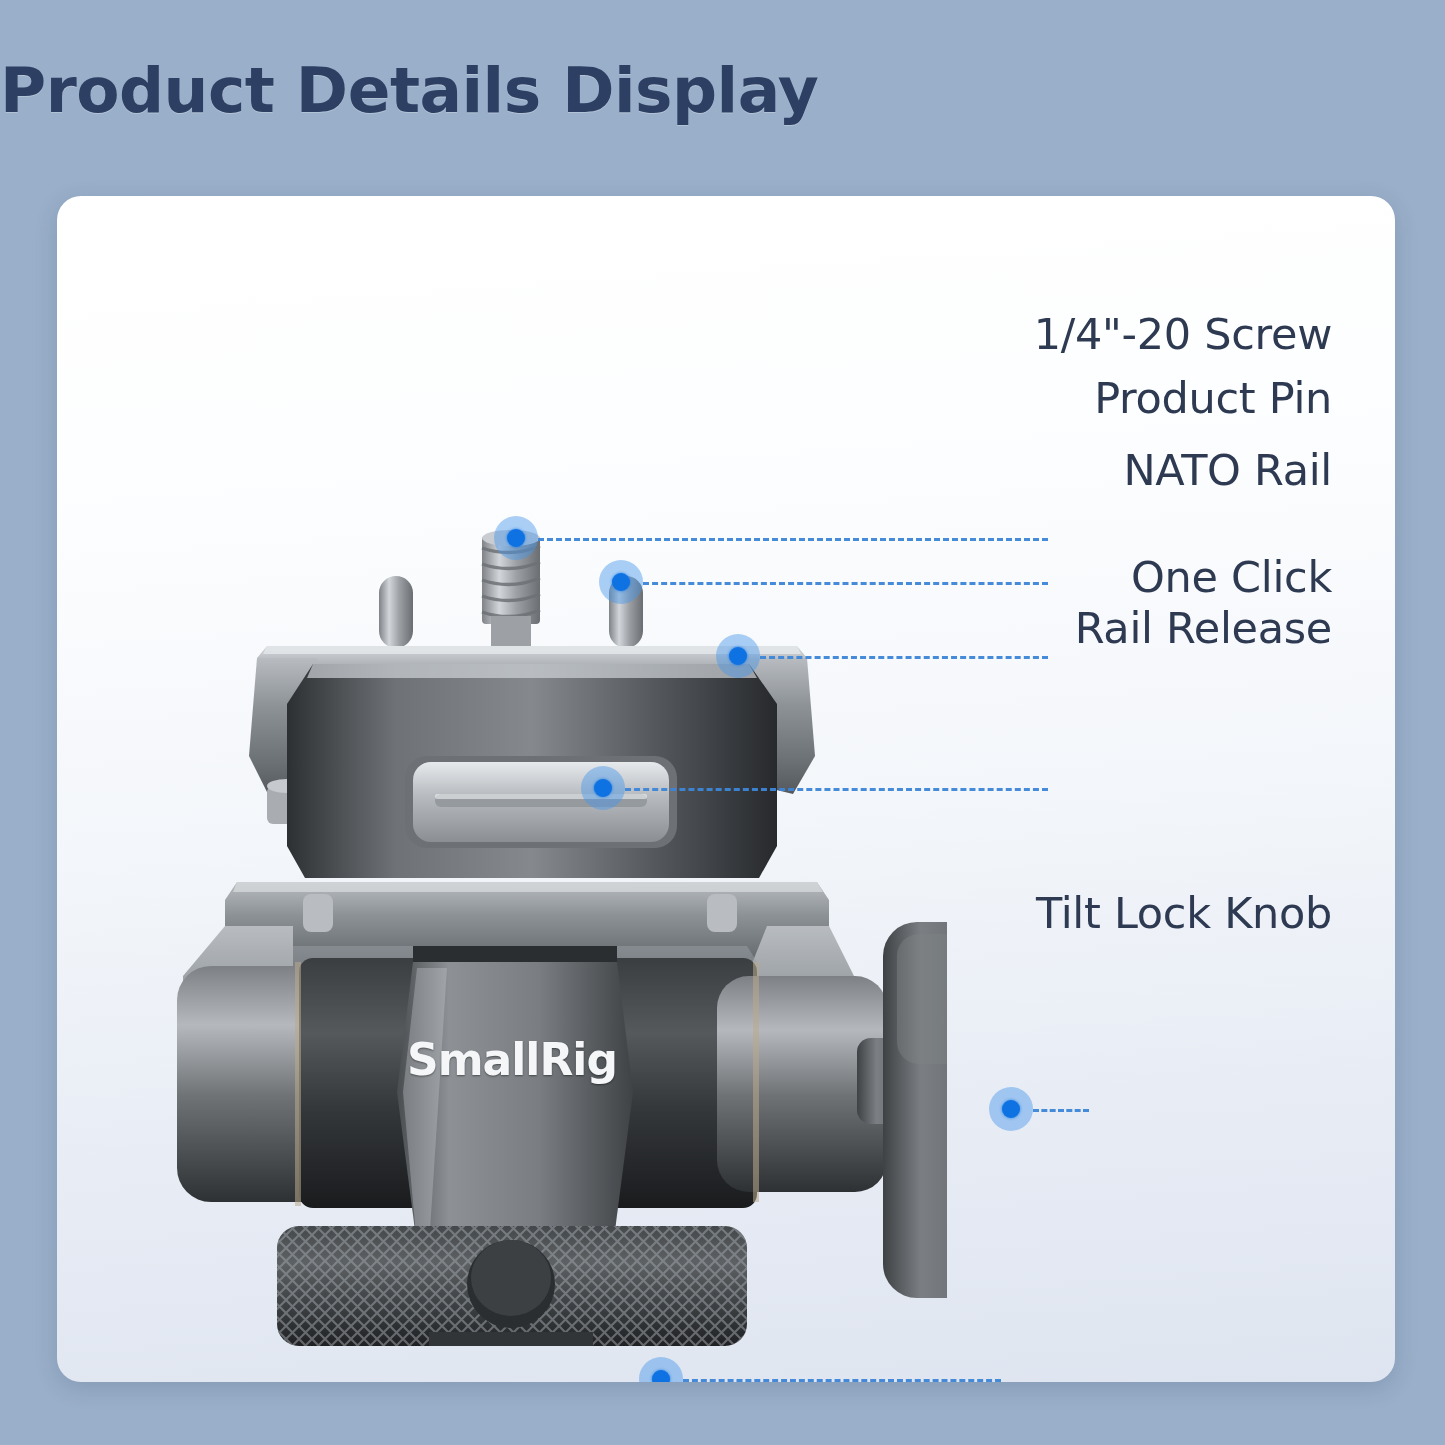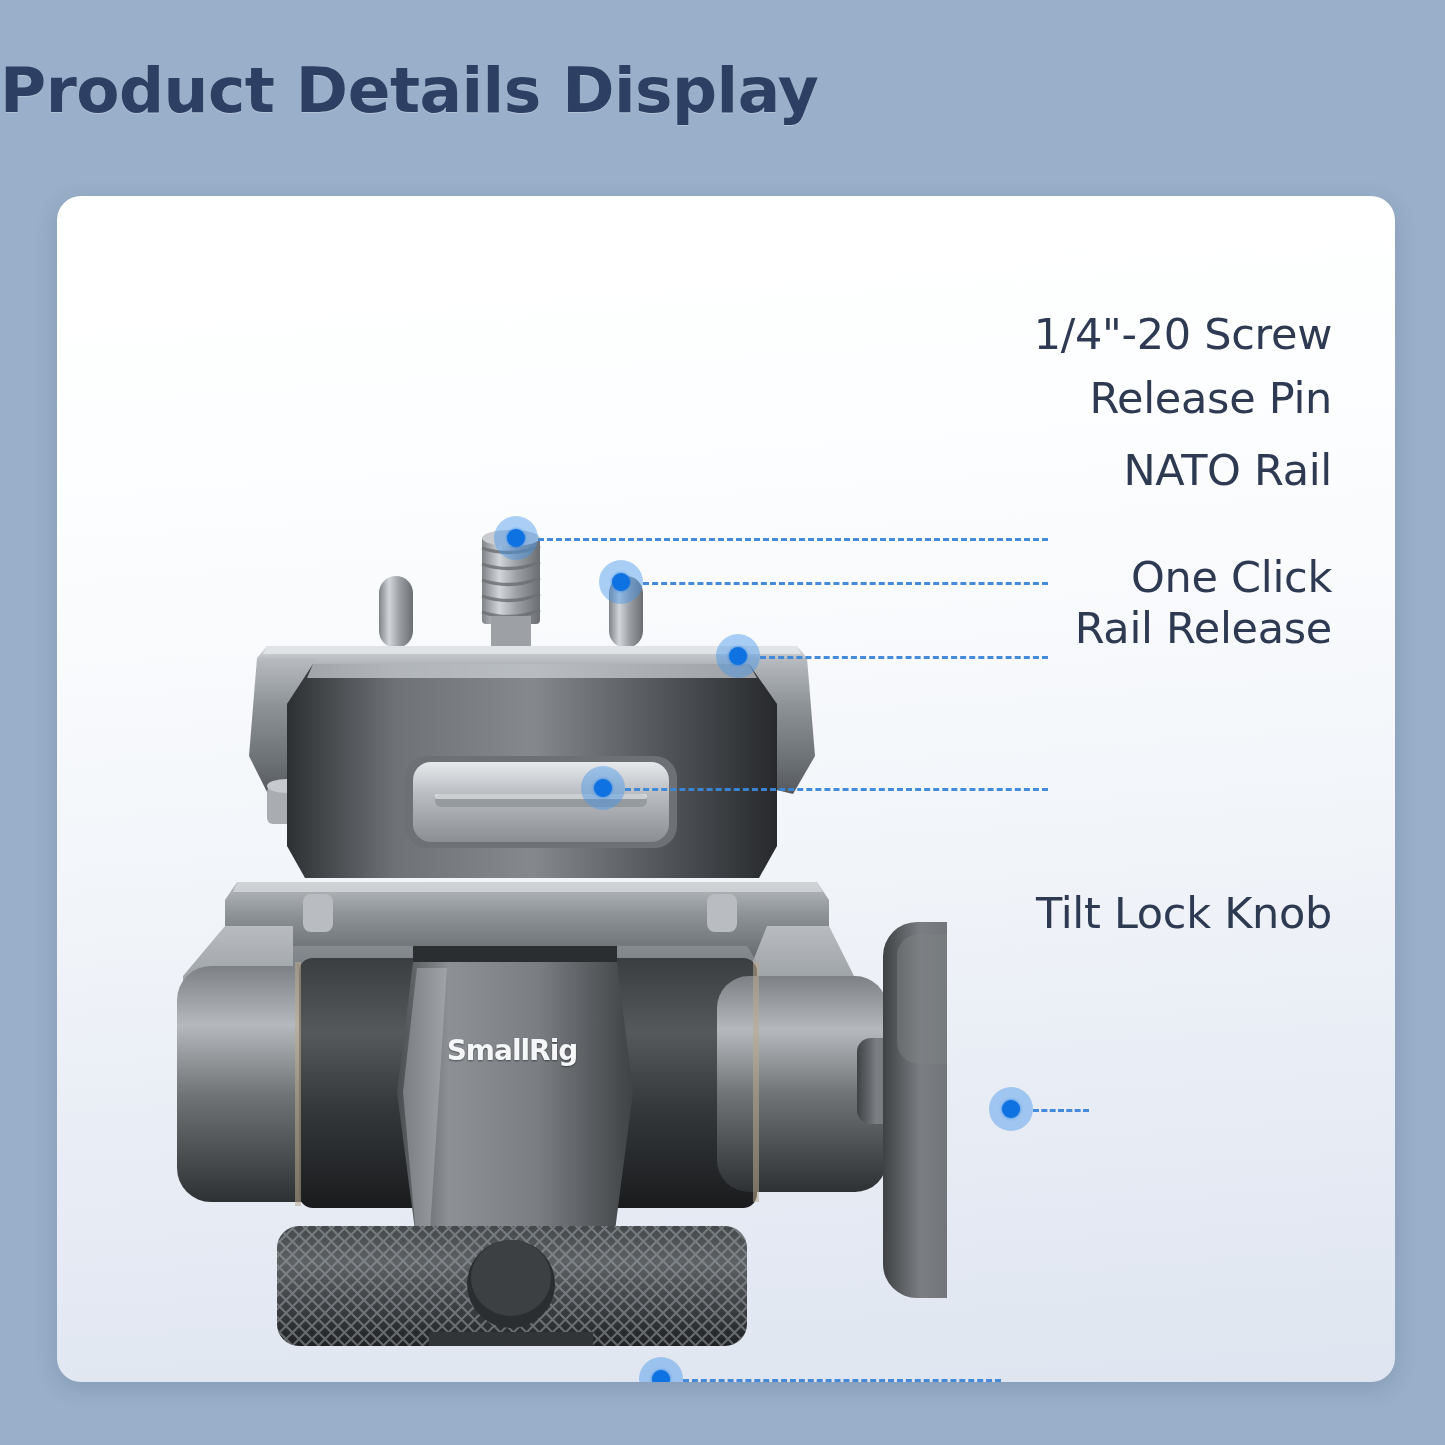--- a/index.html
+++ b/index.html
@@ -240,31 +240,31 @@
 
       <g>
         <rect x="740" y="752" width="78" height="86" rx="14" fill="url(#gKnob)"></rect>
         <rect x="766" y="636" width="152" height="376" rx="34" fill="url(#gKnob)"></rect>
         <rect x="780" y="648" width="124" height="130" rx="22" fill="#7e8286" opacity="0.45"></rect>
       </g>
     </svg>
   </div>
 
   <div style="position:absolute;left:305px;top:838px;width:300px;text-align:center;
-              color:#f4f6f8;font-size:28px;font-weight:bold;letter-spacing:-1px;
+              color:#f4f6f8;font-size:44px;font-weight:bold;letter-spacing:-1px;
               font-family:'DejaVu Sans','Liberation Sans',sans-serif;
               text-shadow:0 1px 2px rgba(0,0,0,.45);">SmallRig</div>
 
   <span class="marker" style="left:437px;top:320px;"></span>
   <div class="leader" style="left:481px;top:342px;width:510px;"></div>
   <div class="callout-label" style="left:691px;top:113px;width:584px;">1/4"-20 Screw</div>
 
   <span class="marker" style="left:542px;top:364px;"></span>
   <div class="leader" style="left:586px;top:386px;width:405px;"></div>
-  <div class="callout-label" style="left:691px;top:177px;width:584px;">Release Pin</div>
+  <div class="callout-label" style="left:691px;top:177px;width:584px;">Product Pin</div>
 
   <span class="marker" style="left:659px;top:438px;"></span>
   <div class="leader" style="left:703px;top:460px;width:288px;"></div>
   <div class="callout-label" style="left:691px;top:249px;width:584px;">NATO Rail</div>
 
   <span class="marker" style="left:524px;top:570px;"></span>
   <div class="leader" style="left:568px;top:592px;width:423px;"></div>
   <div class="callout-label" style="left:691px;top:356px;width:584px;">One Click
 Rail Release</div>
 

